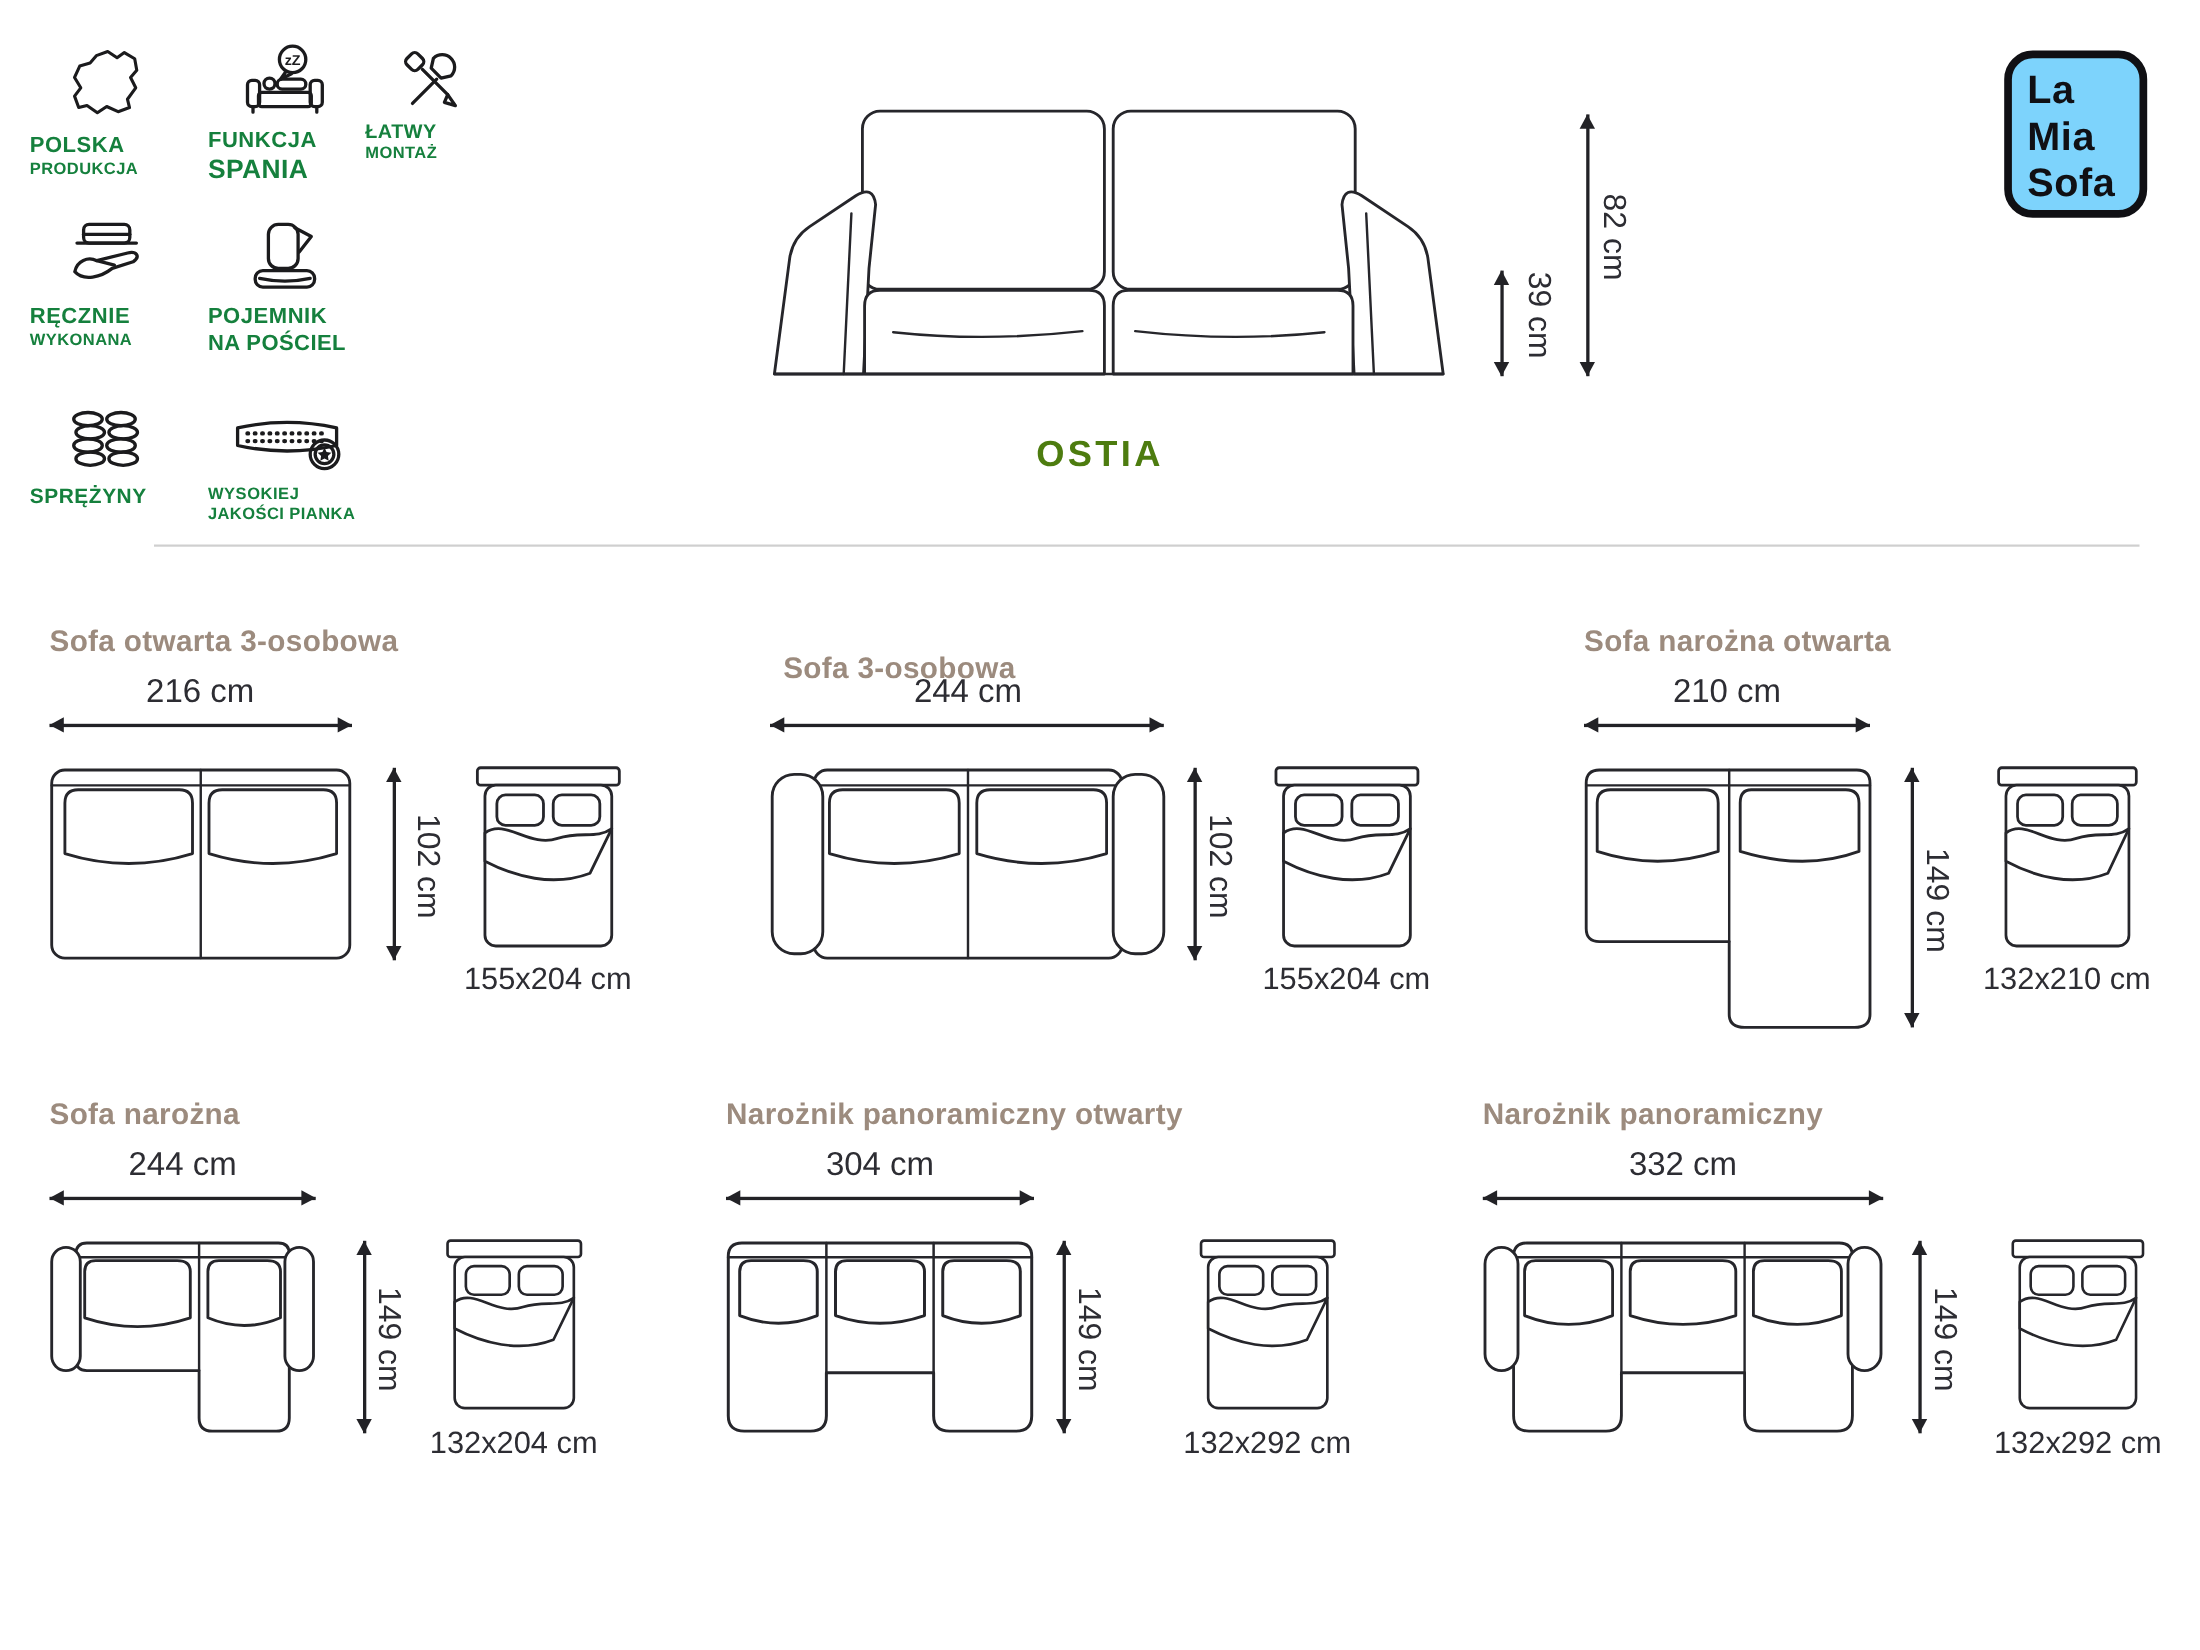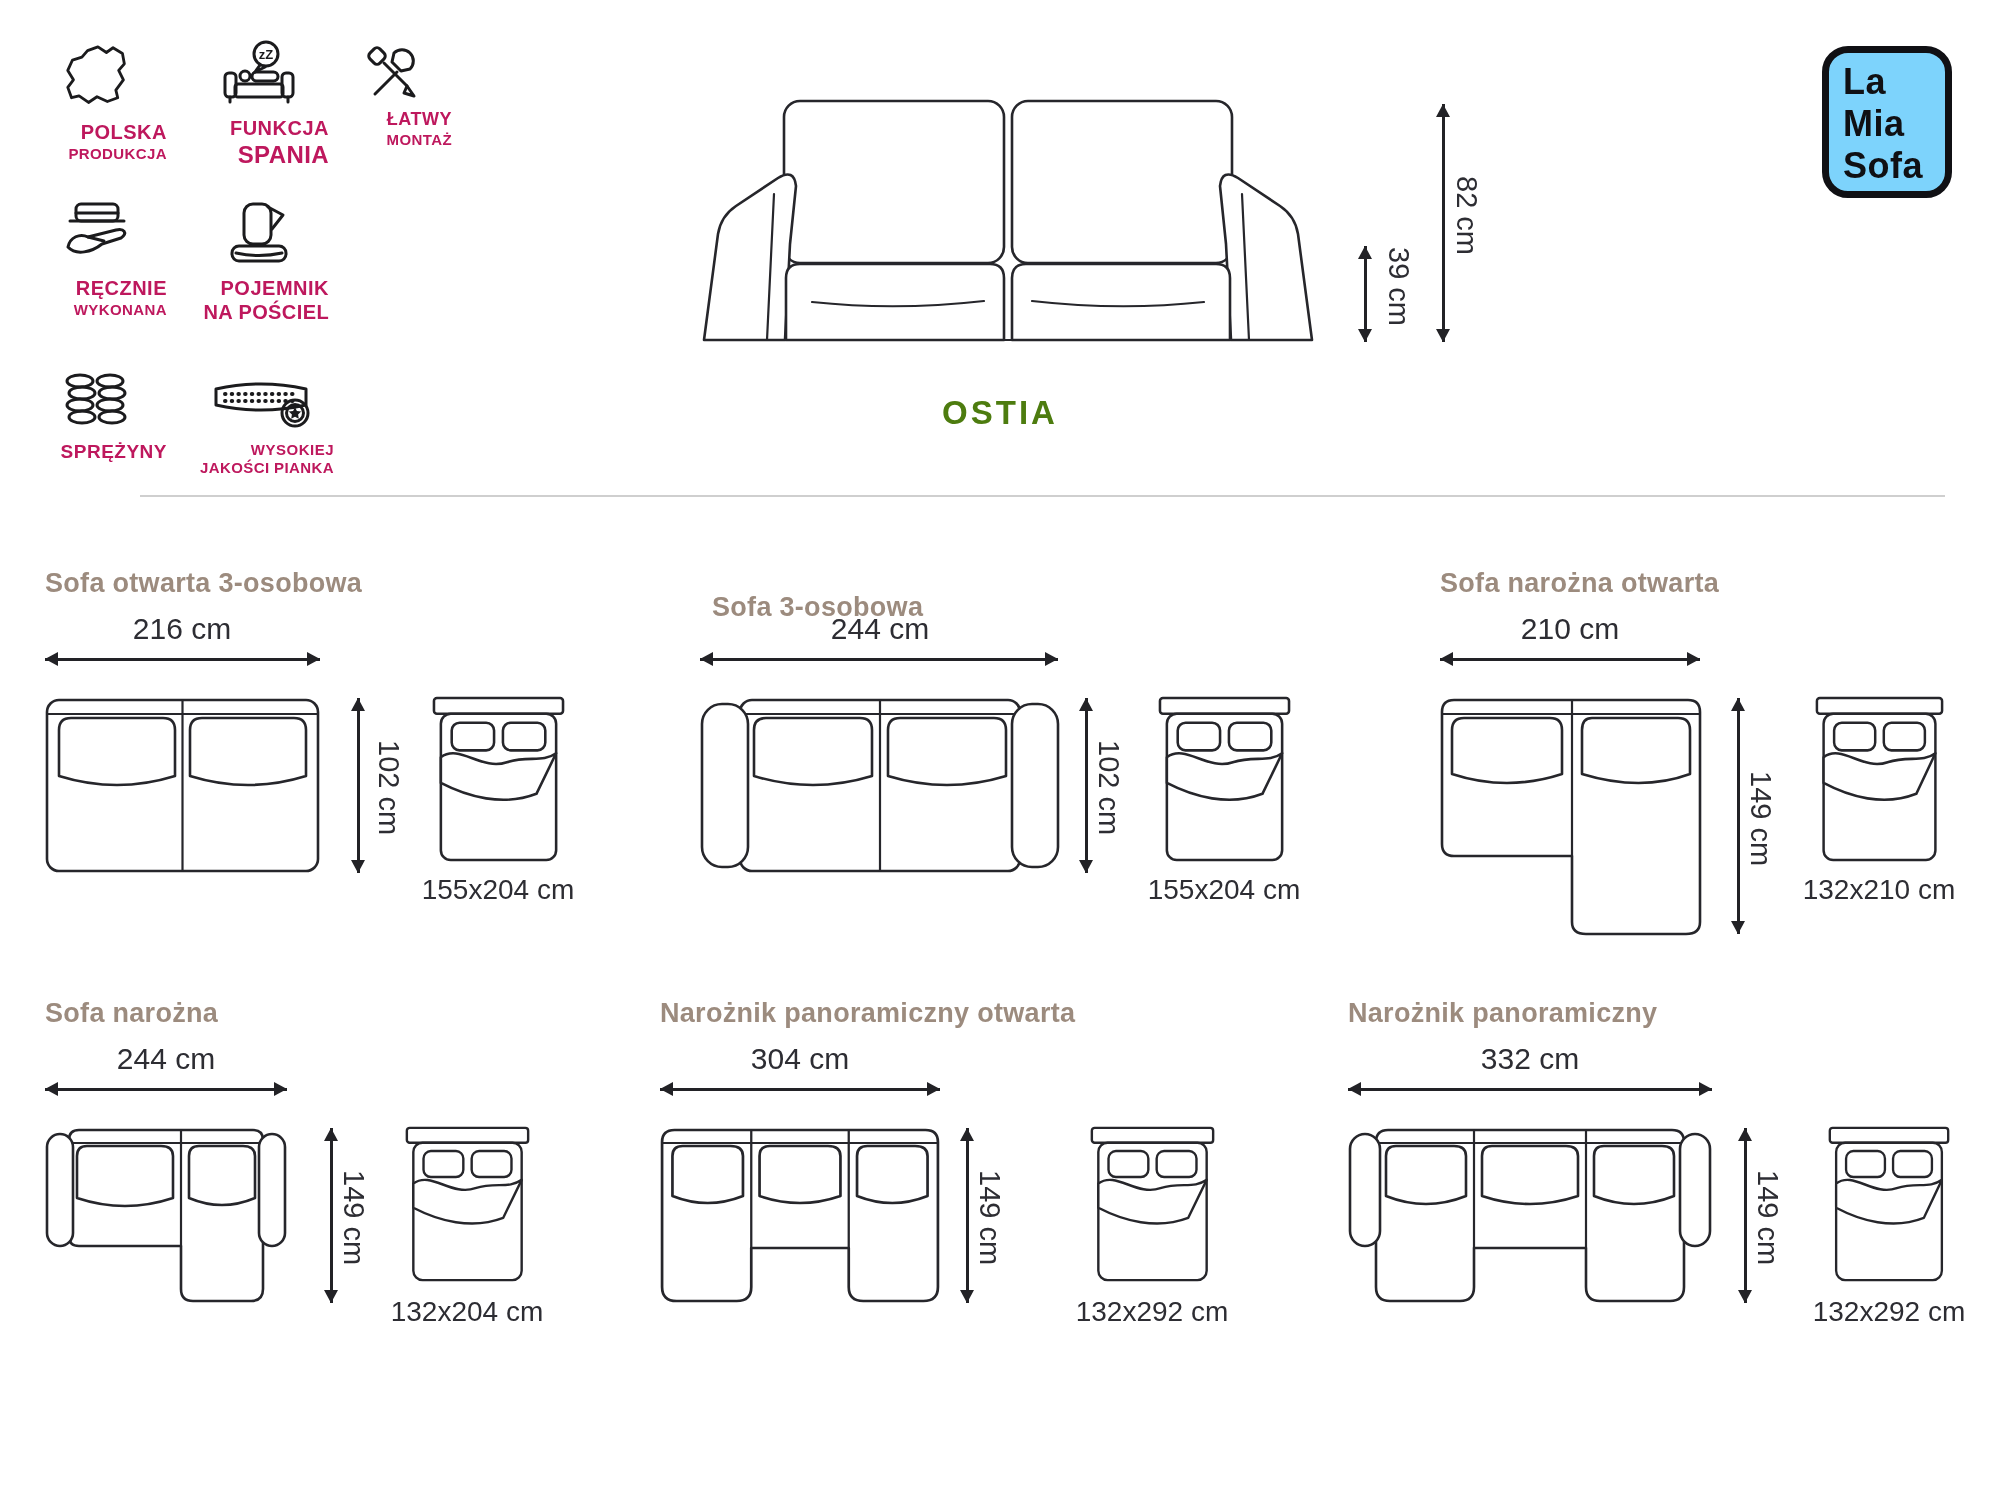--- a/index.html
+++ b/index.html
@@ -7,21 +7,21 @@
          font-family:"Liberation Sans",sans-serif;color:#2d2d33;overflow:hidden;}
   .abs{position:absolute;}
 
   
   .ln{fill:#ffffff;stroke:#26262b;stroke-width:2.6;stroke-linejoin:round;stroke-linecap:round;}
   .ln2{fill:none;stroke:#26262b;stroke-width:2.2;stroke-linejoin:round;stroke-linecap:round;}
   .ic{fill:none;stroke:#1b1b1d;stroke-width:3;stroke-linejoin:round;stroke-linecap:round;}
   .dots{stroke:#1b1b1d;stroke-width:4;stroke-dasharray:.5 6.2;stroke-linecap:round;fill:none;}
 
   
-  .feature{position:absolute;text-align:right;color:#be185d;}
+  .feature{position:absolute;text-align:left;color:#15803d;}
   .feature svg{display:block;margin:0 auto;}
   .fl1{font-weight:700;font-size:20px;letter-spacing:.5px;margin-top:7px;}
   .fl2{font-weight:600;font-size:15px;letter-spacing:.4px;margin-top:1px;}
   .fl2.big{font-size:24px;font-weight:700;}
   .fl2.same{font-size:20px;font-weight:700;}
   .fl1.small,.fl2.small{font-size:15px;font-weight:700;}
   .fl1.mid{font-size:18px;}
 
   
   .logo{position:absolute;left:1822px;top:46px;width:130px;height:152px;border:7px solid #101014;
@@ -250,21 +250,21 @@
   <div class="vlabel" style="left:369px;top:1170px;">149 cm</div>
   <svg class="abs" style="left:405px;top:1126px;" width="125" height="156" viewBox="0 0 135 168" preserveAspectRatio="none">
     <rect class="ln" x="2" y="2" width="131" height="16" rx="3"></rect>
     <rect class="ln" x="9" y="18" width="117" height="148" rx="10"></rect>
     <rect class="ln" x="20" y="27" width="43" height="28" rx="8"></rect>
     <rect class="ln" x="72" y="27" width="43" height="28" rx="8"></rect>
     <path class="ln" d="M9,62 C28,48 50,76 76,67 C98,60 112,68 126,58 L106,99 C72,112 36,102 9,88 Z"></path>
   </svg>
   <div class="bedlabel" style="left:337px;top:1296px;">132x204 cm</div>
 
-  <div class="vtitle" style="left:660px;top:998px;">Narożnik panoramiczny otwarta</div>
+  <div class="vtitle" style="left:660px;top:998px;">Narożnik panoramiczny otwarty</div>
   <div class="dimtext" style="left:700px;top:1042px;">304 cm</div>
   <div class="harrow" style="left:660px;top:1088px;width:280px;"></div>
   <svg class="abs" style="left:660px;top:1128px;" width="280" height="175" viewBox="0 0 270 175" preserveAspectRatio="none">
     <path class="ln" d="M14,2 H256 Q268,2 268,14 V159 Q268,173 254,173 H196 Q182,173 182,159 V120 H88 V159 Q88,173 74,173 H16 Q2,173 2,159 V14 Q2,2 14,2 Z"></path>
     <path class="ln2" d="M2,15 H268"></path>
     <path class="ln2" d="M88,2 V120 M182,2 V120"></path>
     <path class="ln" d="M22,18 H68 Q80,18 80,28 V68 Q46,82 12,68 V28 Q12,18 22,18 Z"></path>
     <path class="ln" d="M106,18 H162 Q174,18 174,28 V68 Q135,82 96,68 V28 Q96,18 106,18 Z"></path>
     <path class="ln" d="M200,18 H246 Q258,18 258,28 V68 Q224,82 190,68 V28 Q190,18 200,18 Z"></path>
   </svg>

